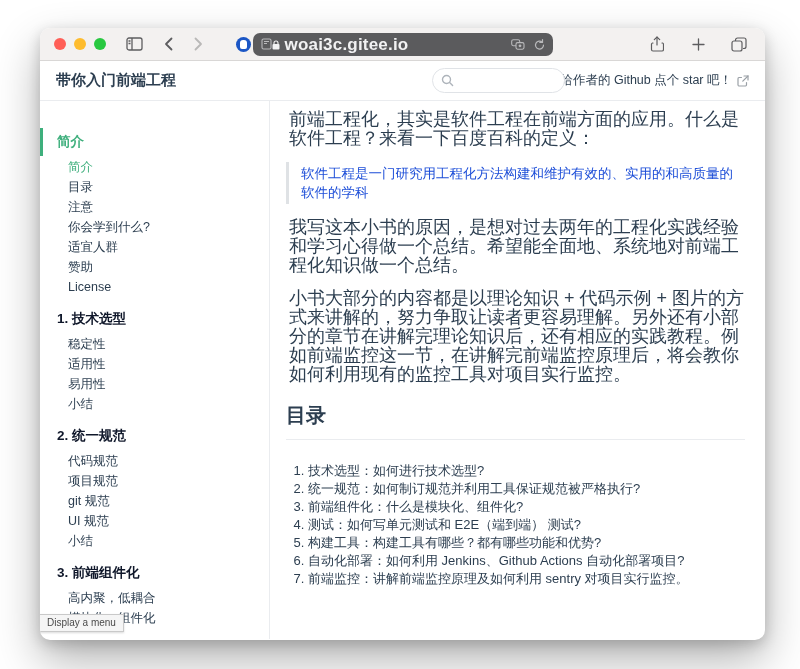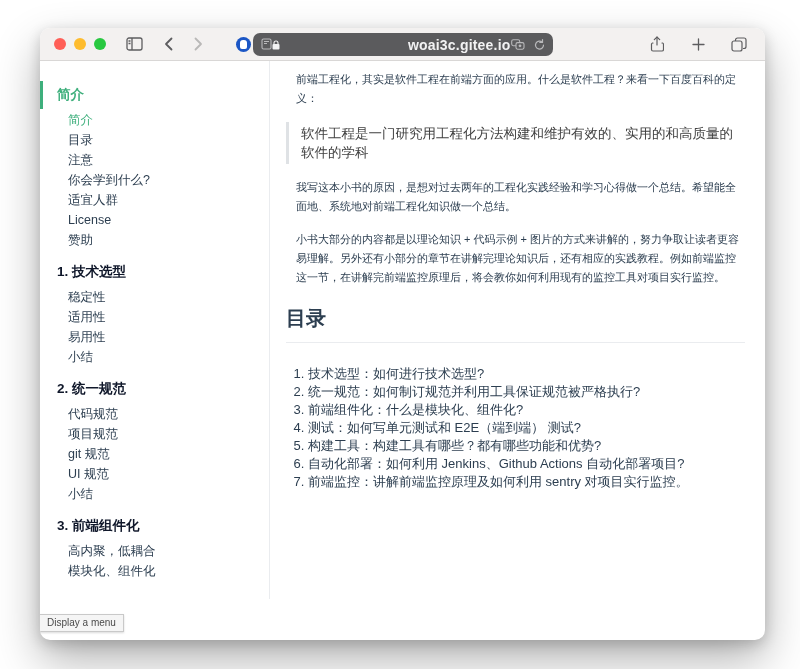--- a/index.html
+++ b/index.html
@@ -27,22 +27,22 @@
     background:#fff; border-radius:3px 3px 2px 2px; }
   .ext2 { width:15px; height:15px; border-radius:50%; border:2px solid #3a5fd9; position:relative; }
   .ext2::after { content:""; position:absolute; left:2px; top:2px; width:7px; height:7px;
     border-radius:50%; border:1.5px solid #3a5fd9; }
   .ext3 { width:13px; height:15px; background:linear-gradient(90deg,#3c3c3e 50%,#e8e6e5 50%);
     border:1px solid #77767a; border-radius:3px 3px 6px 6px / 3px 3px 9px 9px; }
   .addressbar { position:absolute; left:50%; top:5px; transform:translateX(-50%);
     width:300px; height:23px; background:#5b5b5d; border-radius:7px; color:#e9e9ea;
     display:flex; align-items:center; padding:0 8px; }
   .addressbar .reader { color:#b9b9bb; }
-  .addressbar .center { flex:1; display:flex; align-items:center; justify-content:space-between; gap:5px;
-    font-size:14px; font-weight:600; color:#f2f2f3; letter-spacing:.2px; }
+  .addressbar .center { flex:1; display:flex; align-items:center; justify-content:flex-start; gap:5px;
+    font-size:17px; font-weight:600; color:#f2f2f3; letter-spacing:.2px; }
   .addressbar .right-icons { display:flex; gap:9px; color:#b9b9bb; align-items:center; }
   .titlebar .right-side { margin-left:auto; display:flex; gap:17px; color:#5d5d5f; align-items:center; }
 
   
   .site-header { height:40px; border-bottom:1px solid #eaecef; display:flex;
     align-items:center; padding:0 16px; background:#fff; position:relative; z-index:3; }
   .site-title { font-size:15px; font-weight:700; color:#2c3e50; }
   .search-wrap { position:absolute; left:392px; top:7px; width:133px; height:25px;
     border:1px solid #e0e3e7; border-radius:13px; display:flex; align-items:center;
     padding:0 8px; color:#aeb4bb; background:#fff; }
@@ -50,34 +50,34 @@
     background:transparent; font-family:inherit; }
   .gh-link { margin-left:auto; display:flex; align-items:center; gap:5px;
     font-size:12.5px; color:#2c3e50; cursor:pointer; }
   .gh-link .ext { color:#9aa0a6; }
 
   
   .page-body { display:flex; height:538px; }
   .sidebar { width:230px; flex:0 0 230px; border-right:1px solid #eaecef;
     padding:18px 0 0 0; overflow:hidden; position:relative; }
   .group { margin-top:11px; }
-  .group:first-child { margin-top:5px; }
+  .group:first-child { margin-top:12px; }
   .group-title { position:relative; font-size:13.5px; font-weight:700; color:#0f172a;
     height:22px; line-height:22px; padding-left:17px; margin-bottom:4px; cursor:pointer; }
   .group-title.active { color:#3eaf7c; }
   .group-title.active::before { content:""; position:absolute; left:0; top:-3px;
     width:3px; height:28px; background:#3eaf7c; }
   .side-item { font-size:12.5px; color:#2c3e50; height:20px; line-height:20px;
     padding-left:28px; cursor:pointer; white-space:nowrap; }
   .side-item.active { color:#3eaf7c; }
 
   .main { flex:1; padding:9px 20px 0 16px; overflow:hidden; color:#2c3e50; }
-  .main p { font-size:11px; line-height:19px; margin:0 0 14px 10px; }
+  .main p { font-size:18px; line-height:19px; margin:0 0 14px 3px; }
   .main blockquote { border-left:3px solid #dfe2e5; padding:2px 0 2px 12px;
-    color:#404040; font-size:13.5px; line-height:19px; margin:0 0 14px 0; }
+    color:#1d4ed8; font-size:13.5px; line-height:19px; margin:0 0 14px 0; }
   .main h2 { font-size:20px; font-weight:700; color:#2c3e50; margin:18px 0 0 0;
     padding-bottom:10px; border-bottom:1px solid #eaecef; }
   .main ol { margin:22px 0 0 0; padding-left:22px; }
   .main ol li { font-size:13px; line-height:18px; color:#2c3e50; }
 
   
   .status-tooltip { position:absolute; left:0px; top:570px; z-index:5;
     background:#f5f5f5; border:1px solid #c9c9c9; border-left:none;
     font-size:10px; color:#4a4a4a; padding:2px 7px 3px 7px;
     box-shadow:0 1px 2px rgba(0,0,0,.15);margin-top:16px; }
@@ -162,33 +162,51 @@
         </span>
         <span class="tb-icon">
           <svg width="16" height="15" viewBox="0 0 16 15" fill="none" stroke="currentColor" stroke-width="1.2">
             <rect x="1" y="4" width="10" height="10" rx="2"></rect>
               <path d="M4.5 4V3a2 2 0 0 1 2-2h6.5a2 2 0 0 1 2 2v6.5a2 2 0 0 1-2 2h-1"></path>
           </svg>
         </span>
       </div>
     </div>
 
+    <div class="site-header">
+      <span class="site-title">带你入门前端工程</span>
+      <div class="search-wrap">
+        <svg width="13" height="13" viewBox="0 0 13 13" fill="none" stroke="#aeb4bb" stroke-width="1.4" stroke-linecap="round" style="flex:0 0 auto;margin-right:5px">
+          <circle cx="5.5" cy="5.5" r="4"></circle>
+            <line x1="8.6" y1="8.6" x2="11.6" y2="11.6"></line>
+        </svg>
+        <input type="text" placeholder="" value="" style="">
+      </div>
+      <div class="gh-link">
+        <span>给作者的 Github 点个 star 吧！</span>
+        <svg class="ext" width="12" height="12" viewBox="0 0 12 12" fill="none" stroke="currentColor" stroke-width="1.2" stroke-linecap="round">
+          <path d="M4.5 2.5H2A1.2 1.2 0 0 0 1 3.7V10A1.2 1.2 0 0 0 2.2 11h6.3A1.2 1.2 0 0 0 9.5 9.8V7.5"></path>
+          <polyline points="7,1 11,1 11,5"></polyline>
+            <line x1="11" y1="1" x2="5.8" y2="6.2"></line>
+        </svg>
+      </div>
+    </div>
 
     <div class="page-body">
 
       <div class="sidebar">
         <div class="group">
           <div class="group-title active">简介</div>
           <div class="side-item active">简介</div>
           <div class="side-item">目录</div>
           <div class="side-item">注意</div>
           <div class="side-item">你会学到什么?</div>
           <div class="side-item">适宜人群</div>
+          <div class="side-item">赞助</div>
           <div class="side-item">License</div>
-          <div class="side-item">赞助</div>
         </div>
 
         <div class="group">
           <div class="group-title">1. 技术选型</div>
           <div class="side-item">稳定性</div>
           <div class="side-item">适用性</div>
           <div class="side-item">易用性</div>
           <div class="side-item">小结</div>
         </div>
 

